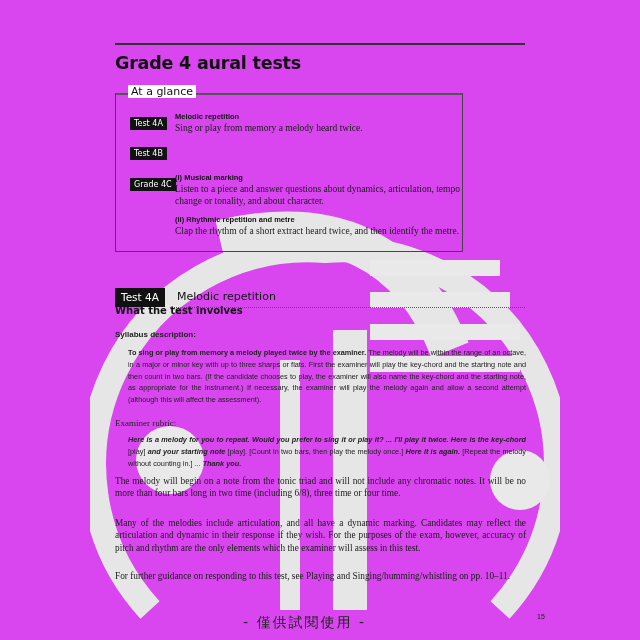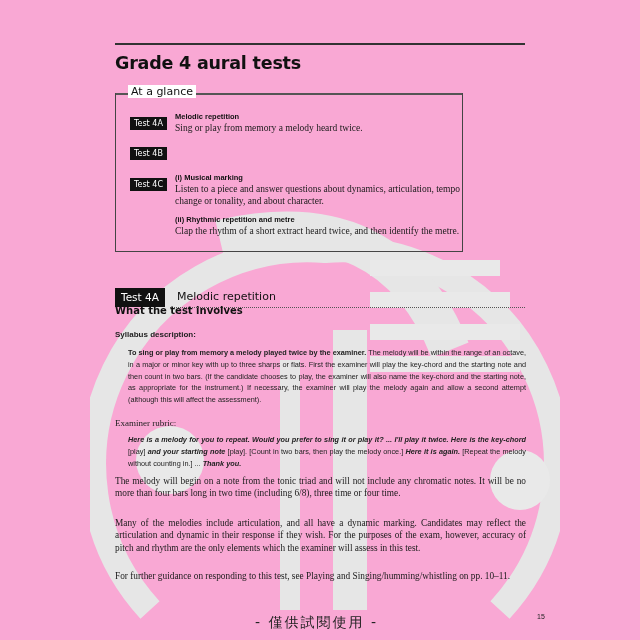--- a/index.html
+++ b/index.html
@@ -1,17 +1,17 @@
 <!DOCTYPE html>
 <html><head>
 <meta charset="utf-8">
 <style>
   html, body { margin:0; padding:0; }
   body { width:640px; height:640px; background:#ffffff; position:relative; overflow:hidden; font-family:"Liberation Serif", serif; color:#1a1a1a; }
-  .page { position:absolute; left:0; top:0; width:640px; height:640px; background:#f9a8d4; }
+  .page { position:absolute; left:0; top:0; width:640px; height:640px; background:#d946ef; }
   .watermark { position:absolute; left:90px; top:210px; width:470px; height:410px; pointer-events:none; }
   .top-rule { position:absolute; left:115px; top:43px; width:410px; height:2px; background:#333; }
   .title { position:absolute; left:115px; top:53px; font-family:"DejaVu Sans", sans-serif; font-weight:bold; font-size:17.5px; color:#111; letter-spacing:-0.2px; }
   .glance-box { position:absolute; left:115px; top:93px; width:346px; height:158px; border:1.5px solid #444; border-top:none; }
   .glance-topline { position:absolute; left:115px; top:93px; width:348px; height:1.5px; background:#555; }
   .glance-label { position:absolute; left:128px; top:85px; background:#fff; padding:0 3px; font-family:"DejaVu Sans", sans-serif; font-size:11px; color:#111; }
   .glance-item { position:absolute; left:130px; }
   .badge { display:inline-block; background:#111; color:#fff; font-family:"DejaVu Sans", sans-serif; font-size:8px; padding:1px 4px; line-height:11px; }
   .gi-text { position:absolute; left:45px; top:-1px; width:300px; }
   .gi-head { font-family:"Liberation Sans", sans-serif; font-weight:bold; font-size:7.5px; color:#111; line-height:11px; }
@@ -21,21 +21,21 @@
   .sec-rule { position:absolute; left:170px; top:307px; width:355px; border-top:1px dotted #555; }
   .h3 { position:absolute; left:115px; top:305px; font-family:"DejaVu Sans", sans-serif; font-weight:bold; font-size:10px; color:#111; }
   .h4 { position:absolute; font-family:"Liberation Sans", sans-serif; font-weight:bold; font-size:8px; color:#222; }
   .plain-label { position:absolute; font-size:9px; color:#222; }
   .indent { position:absolute; left:128px; width:398px; font-family:"Liberation Sans", sans-serif; font-size:7.3px; line-height:11.8px; color:#222; text-align:justify; }
   .indent b { font-weight:bold; }
   .indent i { font-style:italic; font-weight:bold; }
   .indent .nb { font-weight:normal; font-style:normal; }
   .para { position:absolute; left:115px; width:411px; font-size:9.3px; line-height:12.3px; color:#1a1a1a; text-align:justify; }
   .page-num { position:absolute; left:537px; top:613px; font-family:"Liberation Sans", sans-serif; font-size:7px; color:#222; }
-  .preview { position:absolute; left:255px; top:614px; font-family:"DejaVu Sans", sans-serif; font-size:14px; color:#222; letter-spacing:2px; }
+  .preview { position:absolute; left:243px; top:614px; font-family:"DejaVu Sans", sans-serif; font-size:14px; color:#222; letter-spacing:2px; }
 </style>
 </head>
 <body>
 
 <div class="page">
 
   <svg class="watermark" viewBox="0 0 470 410">
     <g fill="none" stroke="#e6e6e6">
       <path d="M60 400 A215 215 0 0 1 235 40 A215 215 0 0 1 410 400" stroke-width="26"></path>
       <path d="M130 30 Q300 -10 360 140" stroke-width="40"></path>
@@ -67,21 +67,21 @@
     </div>
   </div>
 
   <div class="glance-item" style="top:142px;">
     <span class="badge">Test 4B</span>
     <div class="gi-text">
     </div>
   </div>
 
   <div class="glance-item" style="top:173px;">
-    <span class="badge">Test 4C</span>
+    <span class="badge">Grade 4C</span>
     <div class="gi-text">
       <div class="gi-head">(i) Musical marking</div>
       <div class="gi-desc" style="width:295px;">Listen to a piece and answer questions about dynamics, articulation, tempo change or tonality, and about character.</div>
       <div class="gi-head" style="margin-top:7px;">(ii) Rhythmic repetition and metre</div>
       <div class="gi-desc" style="width:295px;">Clap the rhythm of a short extract heard twice, and then identify the metre.</div>
     </div>
   </div>
 
   <div class="sec-badge">Test 4A</div>
   <div class="sec-title">Melodic repetition</div>

